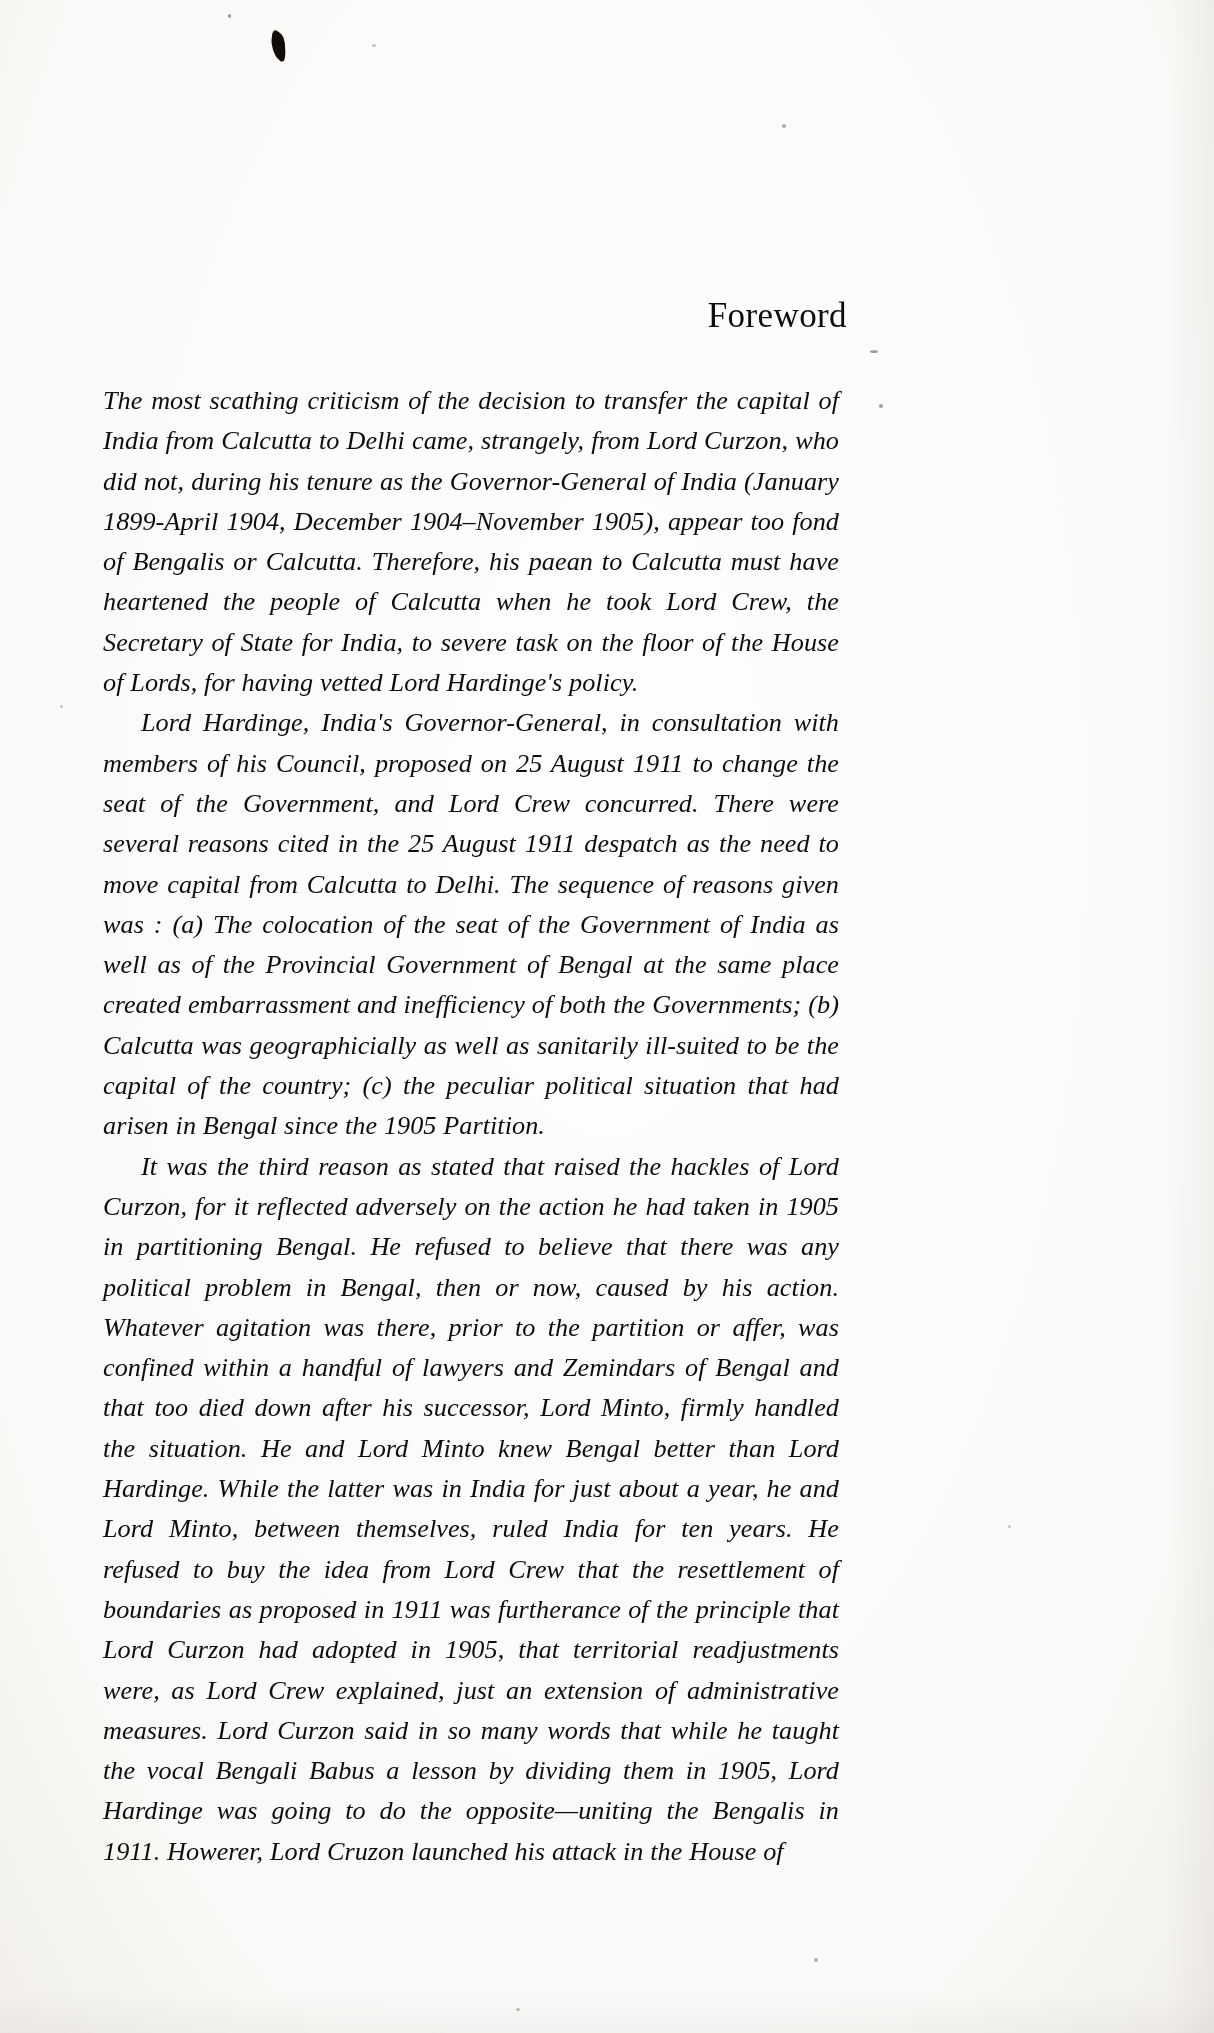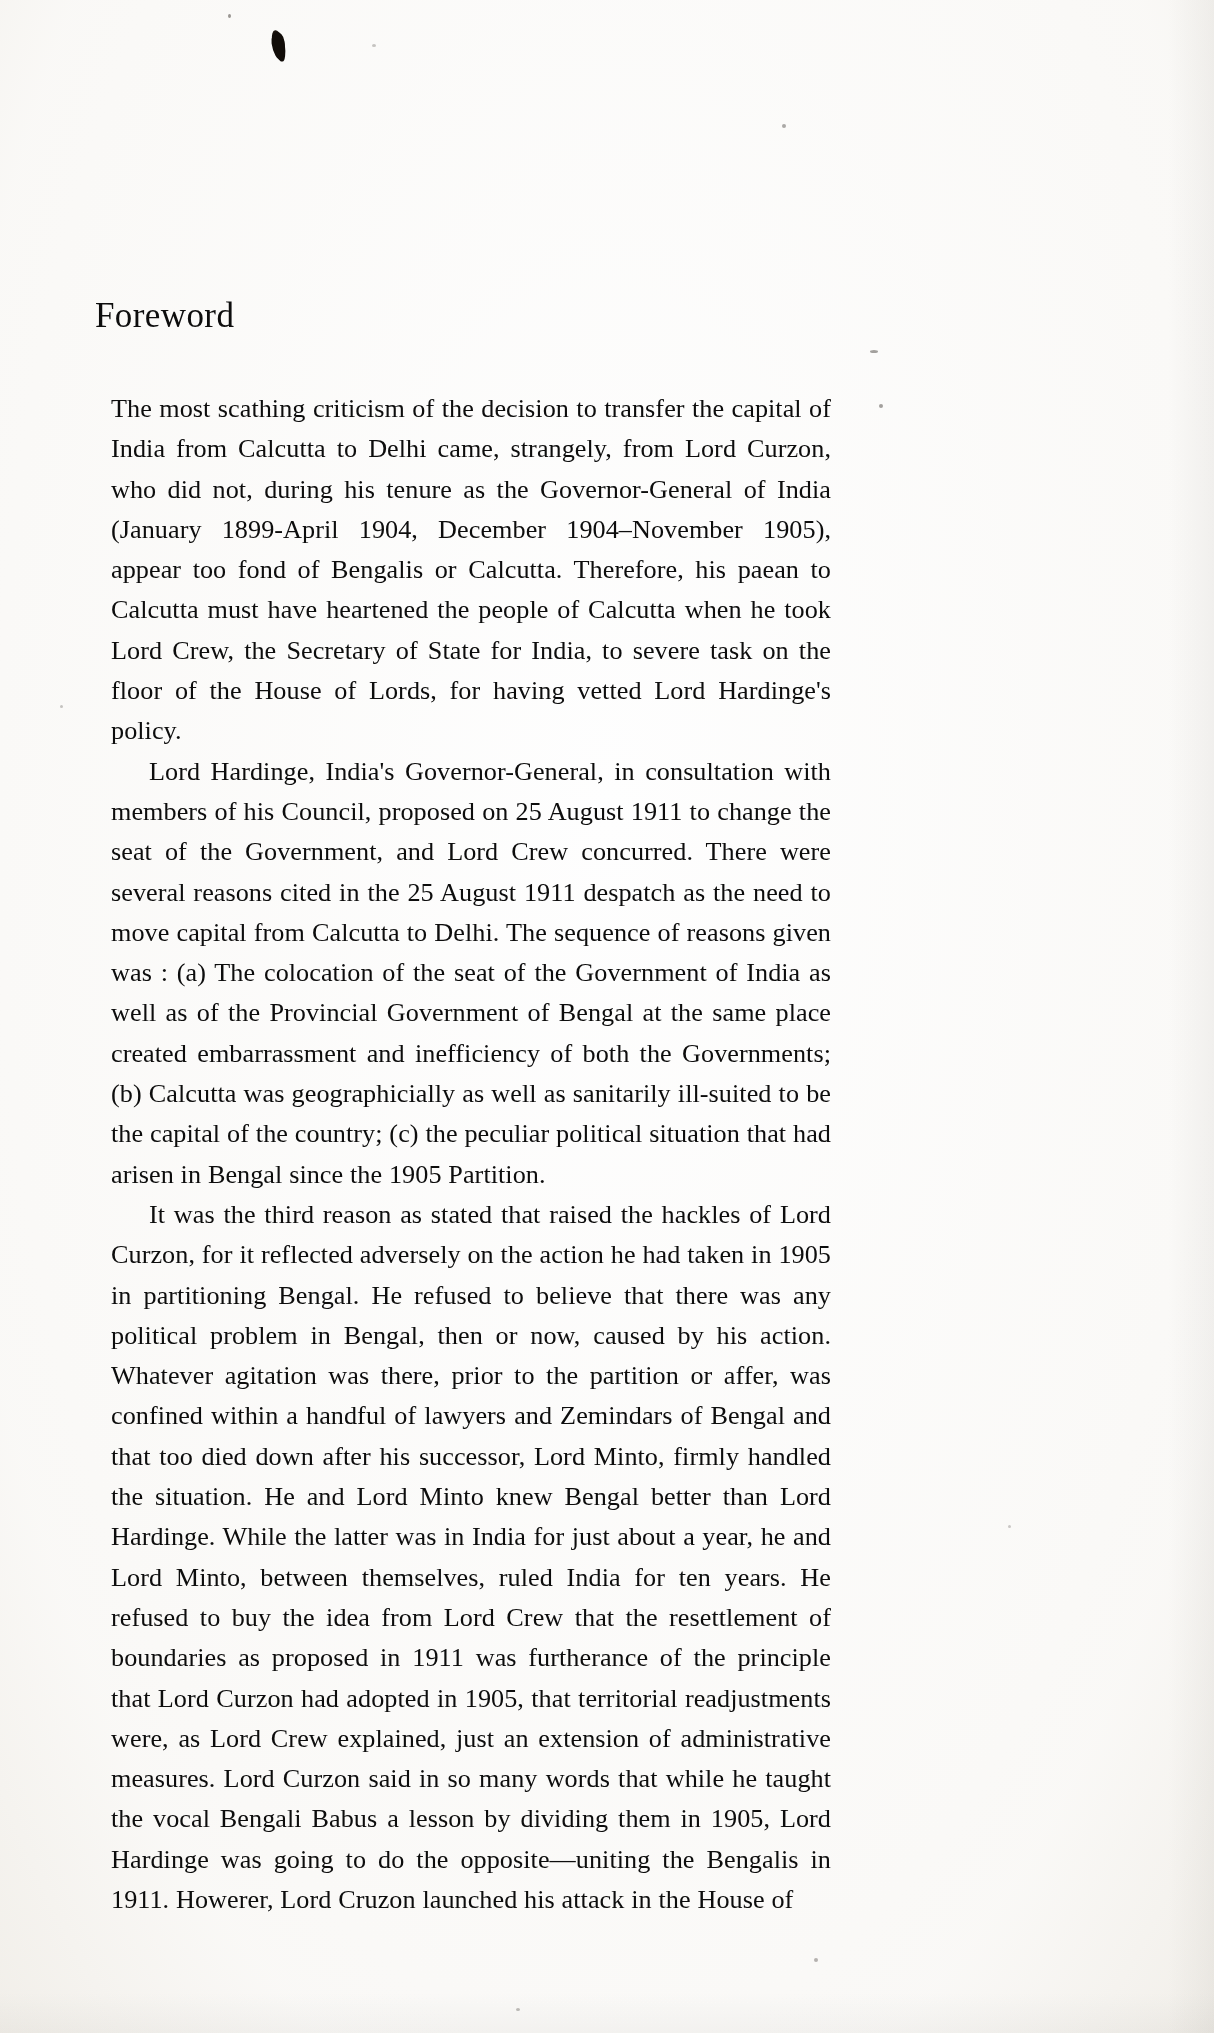--- a/index.html
+++ b/index.html
@@ -52,39 +52,40 @@
   }
 
   .content {
     position: absolute;
     left: 95px;
     top: 0;
     width: 752px;
   }
 
   .chapter-title {
-    text-align: left;
+    text-align: right;
     font-size: 35px;
     line-height: 1;
     font-weight: 400;
     letter-spacing: 0.4px;
     margin: 0;
     padding-top: 298px;
   }
 
   .body-text {
-    margin: 16px;
+    margin: 8px;
     padding-top: 40px;
     font-size: 26.2px;
     line-height: 40.3px;
     text-align: justify;
     text-justify: inter-word;
     letter-spacing: 0.05px;
     word-spacing: 0.2px;
     hyphens: none;
+    font-style: italic;
   }
 
   .body-text p {
     margin: 0;
     text-indent: 0;
   }
 
   .body-text p + p {
     text-indent: 38px;
   }

